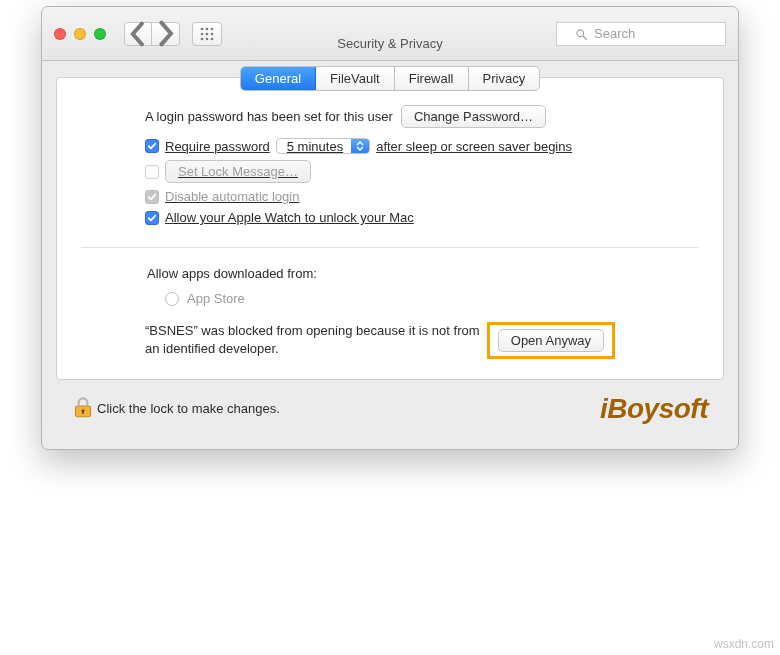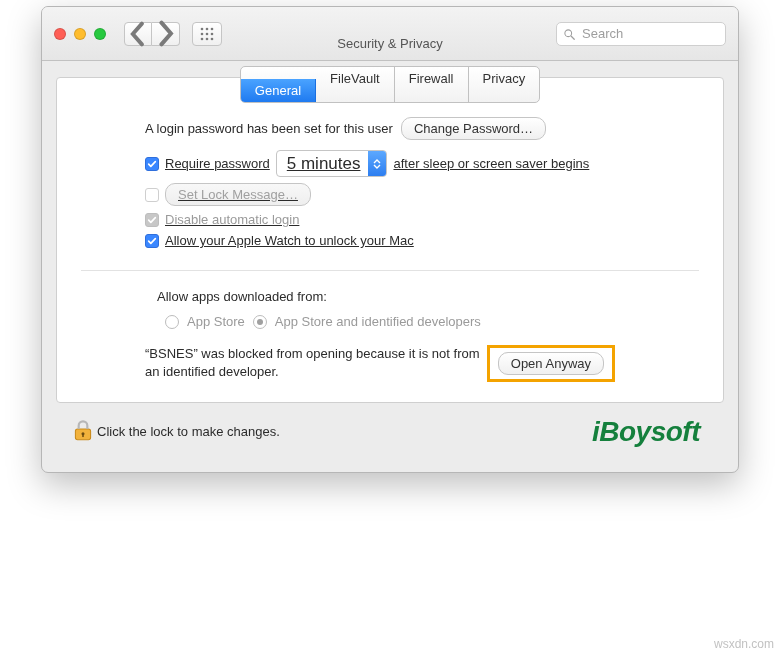--- a/index.html
+++ b/index.html
@@ -74,23 +74,23 @@
     left: 50%; transform: translateX(-50%);
     top: 29px;
     font-size: 13px;
     color: #555;
   }
   .search {
     margin-left: auto;
     width: 170px; height: 24px;
     background: #fff;
     border: 1px solid #cfcfcf;
-    border-radius: 5px;
+    border-radius: 0;
     display: flex; align-items: center;
-    padding: 0 6px; gap: 5px;
+    padding: 0 18px; gap: 5px;
     color: #9e9e9e;
   }
   .search svg { width: 12px; height: 12px; flex: none; }
   .search input {
     border: none; outline: none; background: transparent;
     font-size: 13px; width: 100%; color: #333;
   }
   .search input::placeholder { color: #9e9e9e; }
 
   .content { padding: 16px 14px 10px 14px; }
@@ -117,30 +117,29 @@
     padding: 4px 14px;
     font-size: 13px;
     border-right: 1px solid #c1c1c1;
     color: #333;
   }
   .tab:last-child { border-right: none; }
   .tab.active {
     background: linear-gradient(#4aa3ff,#1f7af0);
     color: #fff;
     border-right-color: #1a6fe0;
-    margin-top: 12px;
   }
 
   .block { padding: 0 88px 0 88px; }
   .row { display: flex; align-items: center; gap: 8px; margin: 8px 0; }
   .login-row { margin-left: 0; margin-bottom: 10px; margin-top: 4px;}
   .button {
     background: linear-gradient(#ffffff,#f0f0f0);
     border: 1px solid #c5c5c5;
-    border-radius: 10px;
+    border-radius: 5px;
     padding: 3px 12px;
     font-size: 13px;
     color: #333;
     white-space: nowrap;
   }
   .button.disabled { color: #a0a0a0; background: linear-gradient(#f8f8f8,#eeeeee); }
 
   .checkbox, .radio {
     width: 14px; height: 14px; flex: none;
     border-radius: 3px;
@@ -169,41 +168,41 @@
     width: 6px; height: 6px; border-radius: 50%;
     background: #a0a0a0;
   }
   .muted { color: var(--muted); }
 
   .select {
     display: inline-flex; align-items: center;
     background: #fff;
     border: 1px solid #c5c5c5;
     border-radius: 4px;
-    height: 27px;
-    font-size: 17px;
+    height: 16px;
+    font-size: 13px;
     overflow: hidden;
   }
   .select .val { padding: 0 8px 0 10px; }
   .select .arrows {
     width: 18px; height: 100%;
     background: linear-gradient(#5ca8ff,#2d7ef0);
     display: flex; flex-direction: column; align-items: center; justify-content: center;
     color: #fff;
   }
   .select .arrows svg { width: 8px; height: 5px; }
 
   .indent { margin-left: 0; display:flex; align-items:center; gap:6px; margin-top:6px;text-decoration:underline;}
 
   .divider {
     height: 1px; background: #e2e2e2;
     margin: 22px 24px 18px 24px;
   }
 
-  .sub-title { margin: 6px 0 10px 12px; }
+  .sub-title { margin: 6px 0 10px 2px; }
   .radio-stack { display:flex; flex-direction:row; gap:8px; margin-left: 20px; }
 
   .warning-row {
     display:flex; align-items:flex-start; 
     margin-top: 16px; padding-right: 20px;
   }
   .warning-text { flex:1; line-height: 1.35; }
   .highlight {
     border: 3px solid #f4a300;
     padding: 8px 8px;
@@ -212,23 +211,23 @@
   }
 
   .footer {
     display: flex; align-items: center; gap: 1px;
     padding: 14px 12px 16px 14px;
     position: relative;
     text-align: right;
   }
   .lock-icon svg { width: 26px; height: 26px; }
   .brand {
-    position: absolute; right: 24px; bottom: 14px;
+    position: absolute; right: 16px; bottom: 14px;
     font-weight: 700; font-style: italic;
-    color: #15803d;
+    color: #a16207;
     font-size: 28px;
     letter-spacing: -0.5px;
   }
   .watermark {
     position: fixed;
     right: 6px; bottom: 4px;
     font-size: 12px; color: #c2c2c2;
     font-family: Arial, sans-serif;
   }
 </style>
@@ -346,26 +345,20 @@
       <div class="divider"></div>
 
       <div class="block">
         <div class="sub-title">Allow apps downloaded from:</div>
 
         <div class="radio-stack">
           <div class="row" style="margin:0">
             <span class="radio"></span>
             <span class="muted">App Store</span>
           </div>
-          <div class="row" style="margin:0">
-            <span class="radio">
-                <span class="inner"></span>
-              </span>
-            <span class="muted">App Store and identified developers</span>
-          </div>
         </div>
 
         <div class="warning-row">
           <div class="warning-text">“BSNES” was blocked from opening because it is not from an identified developer.</div>
           <div class="highlight">
             <span class="button">Open Anyway</span>
           </div>
         </div>
       </div>
     </div>

